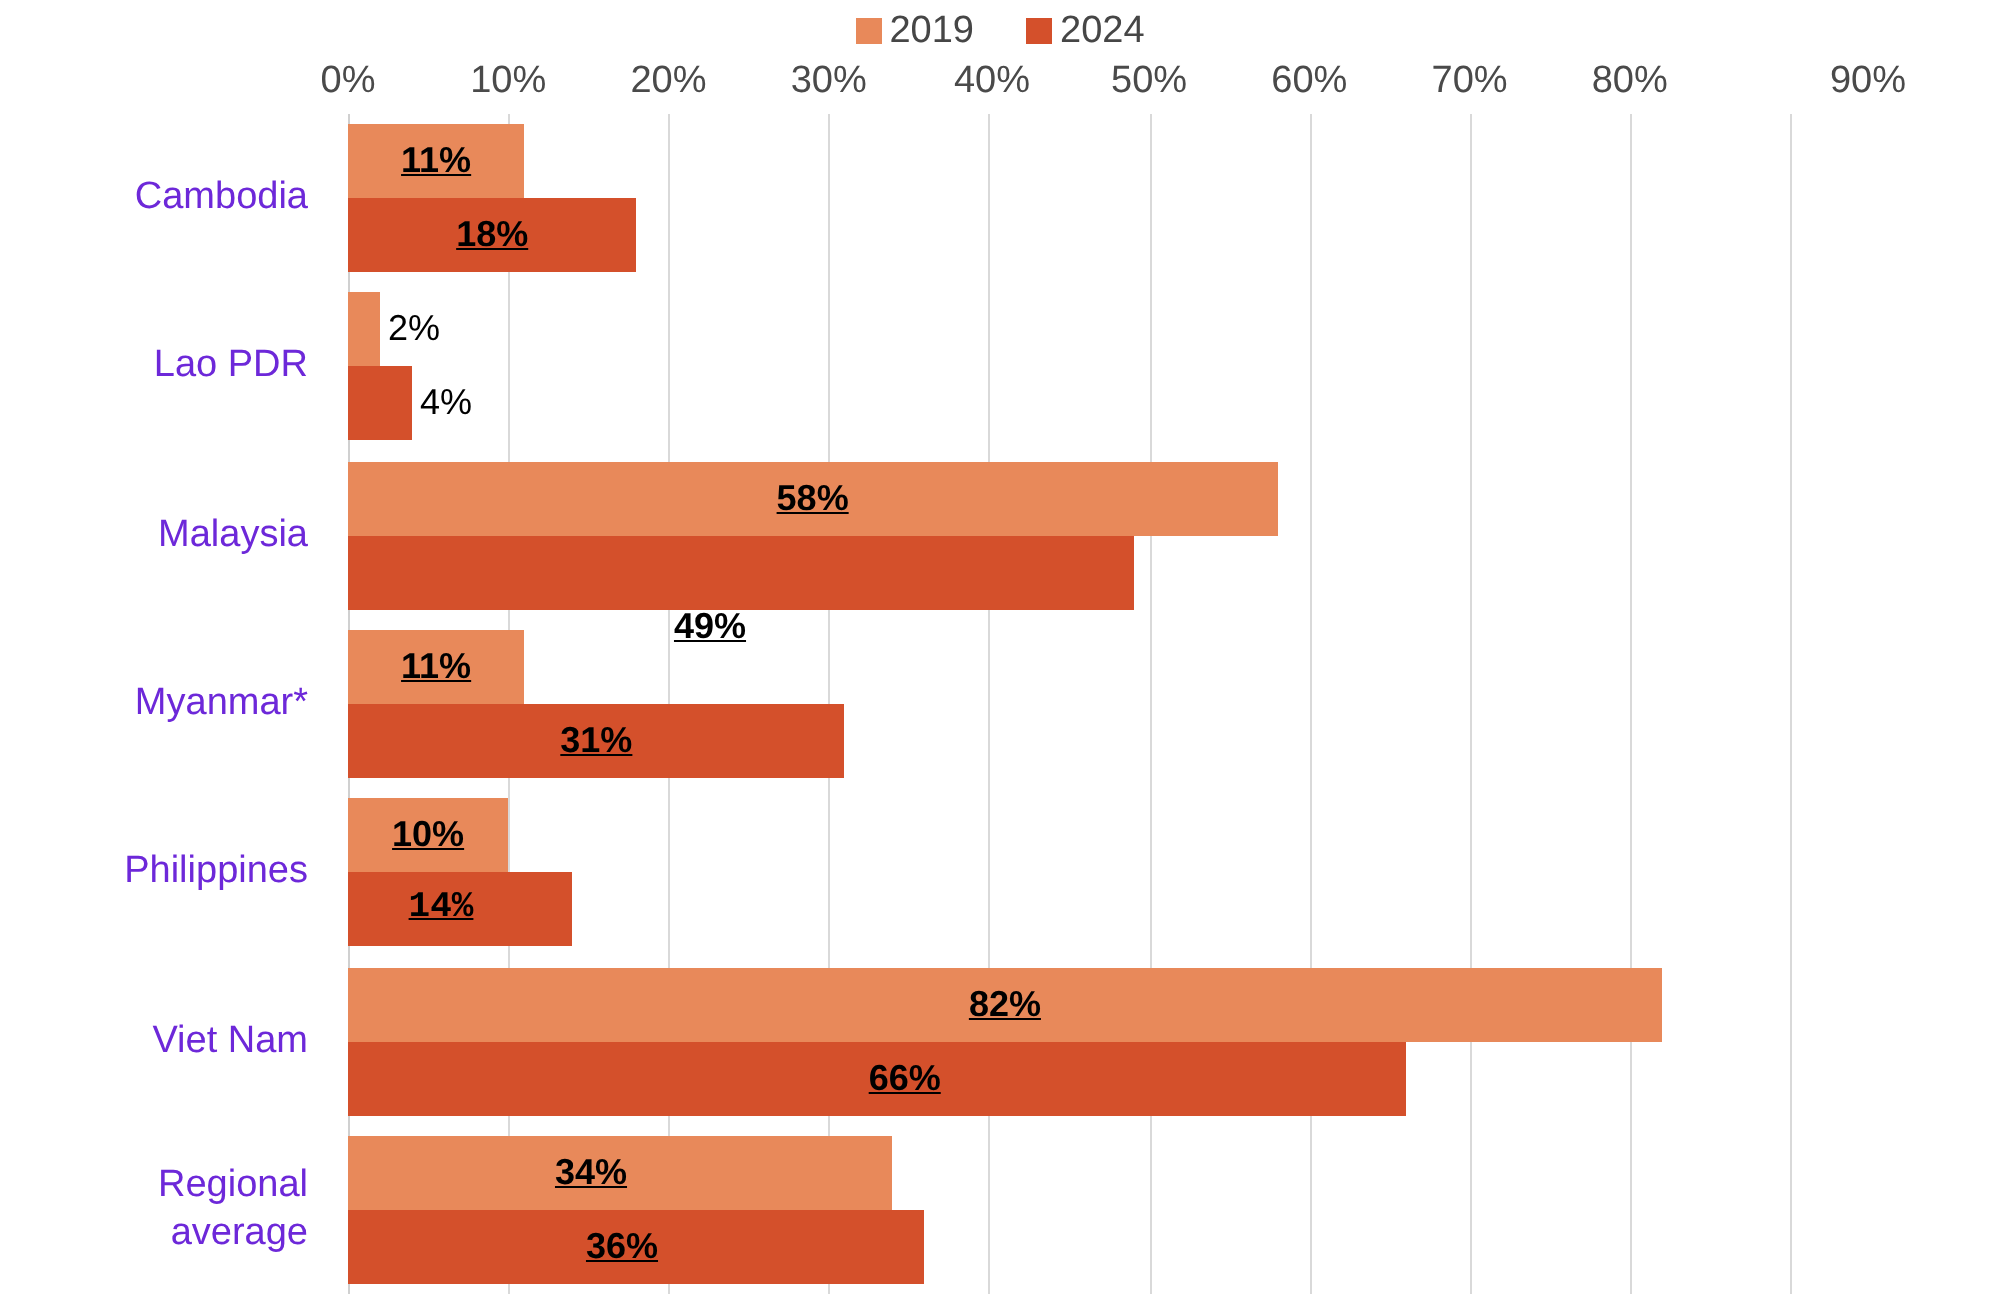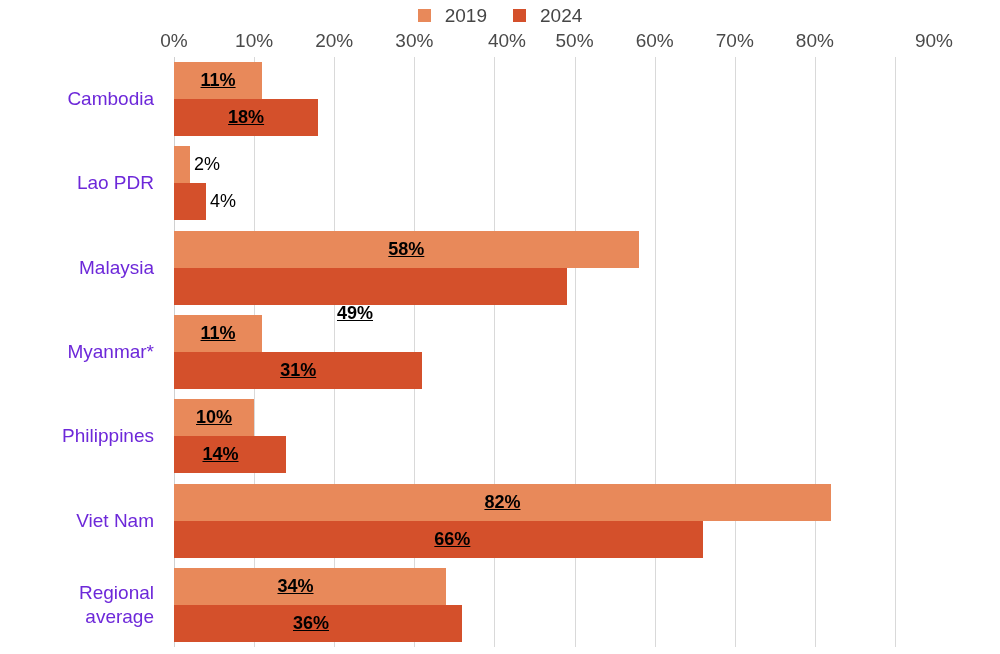--- a/index.html
+++ b/index.html
@@ -28,21 +28,21 @@
     width: 1000px;
     display: flex;
     justify-content: center;
     align-items: center;
     gap: 26px;
     height: 22px;
   }
   .legend-entry {
     display: flex;
     align-items: center;
-    gap: 14px;
+    gap: 4px;
   }
   .legend-swatch {
     width: 13px;
     height: 13px;
     display: block;
   }
   .legend-label {
     font-size: 19px;
     color: #464646;
     line-height: 1;
@@ -139,21 +139,21 @@
         <span class="legend-swatch" style="background: rgb(212, 80, 43);"></span>
         <span class="legend-label">2024</span>
       </div>
     </div>
 
   <div class="xticks">
       <div class="xtick" style="left: 0px;">0%</div>
       <div class="xtick" style="left: 80.1111px;">10%</div>
       <div class="xtick" style="left: 160.222px;">20%</div>
       <div class="xtick" style="left: 240.333px;">30%</div>
-      <div class="xtick" style="left: 333px;">40%</div>
+      <div class="xtick" style="left: 322px;">40%</div>
       <div class="xtick" style="left: 400.556px;">50%</div>
       <div class="xtick" style="left: 480.667px;">60%</div>
       <div class="xtick" style="left: 560.778px;">70%</div>
       <div class="xtick" style="left: 640.889px;">80%</div>
       <div class="xtick" style="left: 721px; margin-left: 39px;">90%</div>
     </div>
 
   <div class="ylabels">
       <div class="ylabel" style="top: 30.1429px;">Cambodia</div>
       <div class="ylabel" style="top: 114.429px;">Lao PDR</div>
@@ -191,21 +191,21 @@
         <div class="bar-label inside" style="top: 173.714px; left: 0px; width: 464.644px;">58%</div>
         <div class="bar" style="top: 210.714px; width: 392.544px; background: rgb(212, 80, 43);"></div>
         <div class="bar-label inside" style="top: 210.714px; left: 0px; width: 362px; margin-top: 27px;">49%</div>
         <div class="bar" style="top: 258px; width: 88.1222px; background: rgb(232, 137, 90);"></div>
         <div class="bar-label inside" style="top: 258px; left: 0px; width: 88.1222px;">11%</div>
         <div class="bar" style="top: 295px; width: 248.344px; background: rgb(212, 80, 43);"></div>
         <div class="bar-label inside" style="top: 295px; left: 0px; width: 248.344px;">31%</div>
         <div class="bar" style="top: 342.286px; width: 80.1111px; background: rgb(232, 137, 90);"></div>
         <div class="bar-label inside" style="top: 342.286px; left: 0px; width: 80.1111px;">10%</div>
         <div class="bar" style="top: 379.286px; width: 112.156px; background: rgb(212, 80, 43);"></div>
-        <div class="bar-label inside" style="top: 379.286px; left: 0px; width: 93px;">14%</div>
+        <div class="bar-label inside" style="top: 379.286px; left: 0px; width: 93px; font-family: Liberation Mono, monospace;">14%</div>
         <div class="bar" style="top: 426.571px; width: 656.911px; background: rgb(232, 137, 90);"></div>
         <div class="bar-label inside" style="top: 426.571px; left: 0px; width: 656.911px;">82%</div>
         <div class="bar" style="top: 463.571px; width: 528.733px; background: rgb(212, 80, 43);"></div>
         <div class="bar-label inside" style="top: 463.571px; left: 14px; width: 528.733px;">66%</div>
         <div class="bar" style="top: 510.857px; width: 272.378px; background: rgb(232, 137, 90);"></div>
         <div class="bar-label inside" style="top: 510.857px; left: 0px; width: 243px;">34%</div>
         <div class="bar" style="top: 547.857px; width: 288.4px; background: rgb(212, 80, 43);"></div>
         <div class="bar-label inside" style="top: 547.857px; left: 0px; width: 274px;">36%</div>
       </div>
   </div>

